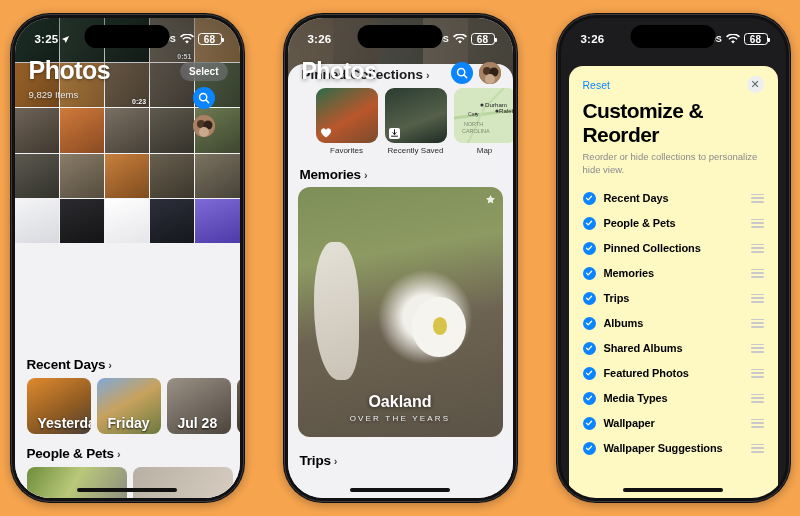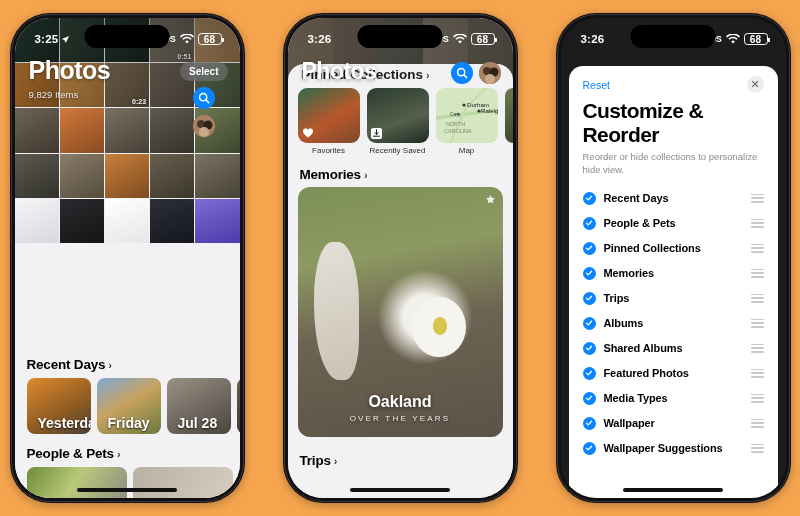--- a/index.html
+++ b/index.html
@@ -97,34 +97,34 @@
   
   .p2 .screen { background:#f2f2f4; }
   .p2-hero { position:absolute; top:0; left:0; right:0; height:72px; overflow:hidden; }
   .p2-title {
     position:absolute; top:40px; left:14px; z-index:28; color:#fff;
     font-size:23px; font-weight:bold; letter-spacing:-.5px; text-shadow:0 1px 4px rgba(0,0,0,.45);
   }
   .p2-actions { position:absolute; top:44px; right:12px; z-index:29; display:flex; align-items:center; gap:6px; }
   .p2-body { position:absolute; top:46px; left:0; right:0; bottom:0; background:#f2f2f4; border-radius:16px 16px 0 0; z-index:24; }
   .pinned-h { position:absolute; top:3px; left:14px; z-index:27; font-size:13.5px; font-weight:bold; color:#1b1b1d; display:flex; gap:3px; align-items:center; }
-  .pin-row { display:flex; gap:7px; padding:0 10px; margin-top:24px; }
+  .pin-row { display:flex; gap:7px; padding:0 10px; margin-top:24px;margin-left:18px; }
   .pin { width:62px; flex:0 0 auto; }
   .pin .thumb { width:62px; height:55px; border-radius:9px; overflow:hidden; position:relative; }
   .pin .cap { text-align:center; font-size:8px; color:#2b2b2d; margin-top:3px; }
   .mem-card { margin:5px 10px 16px; height:250px; border-radius:12px; overflow:hidden; position:relative; }
   .mem-ttl { position:absolute; left:0; right:0; bottom:26px; text-align:center; color:#fff; font-size:16px; font-weight:bold; text-shadow:0 1px 4px rgba(0,0,0,.6); }
   .mem-sub { position:absolute; left:0; right:0; bottom:14px; text-align:center; color:#f0f0f0; font-size:8px; letter-spacing:2.2px; text-shadow:0 1px 3px rgba(0,0,0,.6); }
 
   
   .p3 .screen { background:#1c1c1e; }
   .p3 .status { color:#fff; }
   .modal {
     position:absolute; top:48px; left:8px; right:8px; bottom:0;
-    background:#ffffff; border-radius:14px 14px 0 0; z-index:30; overflow:hidden;
+    background:#fef9c3; border-radius:14px 14px 0 0; z-index:30; overflow:hidden;
   }
   .m-top { display:flex; align-items:center; justify-content:space-between; padding:10px 14px 0; }
   .reset { color:#0a84ff; font-size:10.5px; }
   .xbtn {
     width:17px; height:17px; border-radius:50%; background:#eceef0;
     display:flex; align-items:center; justify-content:center; color:#636366; font-size:11px; line-height:1;
   }
   .m-title { padding:6px 14px 0; font-size:21px; font-weight:bold; line-height:1.12; letter-spacing:-.6px; color:#000; }
   .m-sub { padding:5px 14px 0; font-size:9.5px; line-height:1.35; color:#8a8a8e; }
   .m-list { margin-top:9px; }

